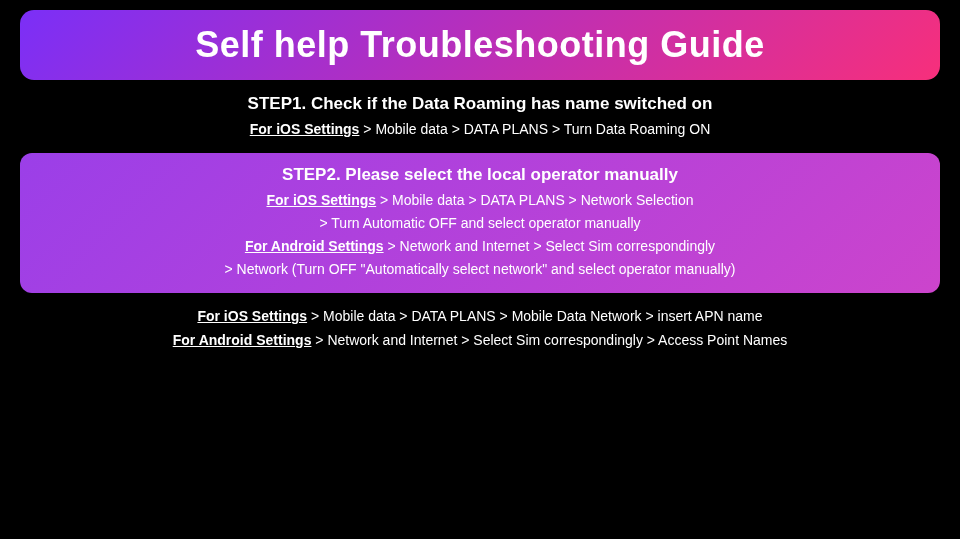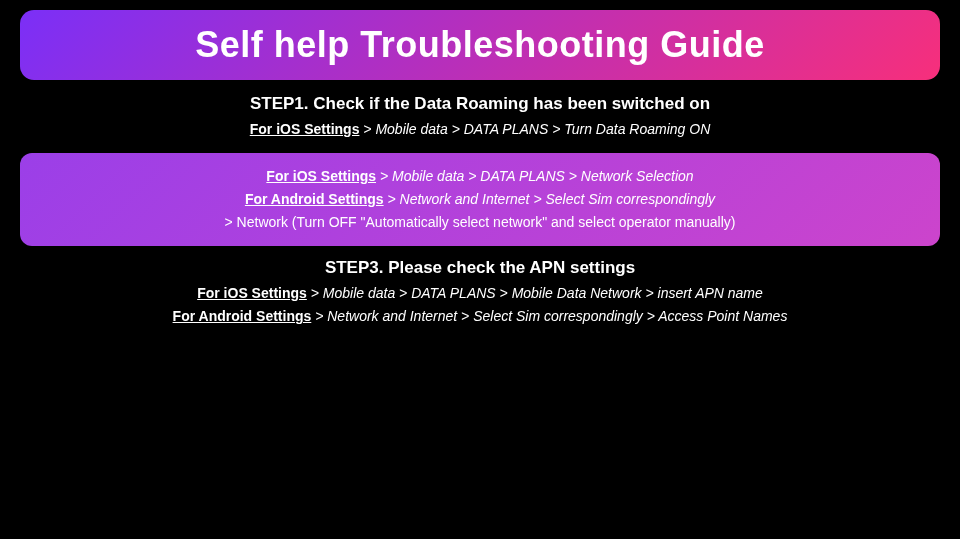--- a/index.html
+++ b/index.html
@@ -63,48 +63,48 @@
       line-height: 1.65;
     }
 
     .step-line .bold {
       font-weight: 800;
       text-decoration: underline;
     }
 
     .step-line .normal {
       font-weight: 400;
-      font-style: italic;
     }
   </style>
 </head>
 <body>
 
 <div class="title-banner">
   <span class="title-text">Self help Troubleshooting Guide</span>
 </div>
 
 <div class="step-section">
-  <div class="step-title">STEP1. Check if the Data Roaming has been switched on</div>
+  <div class="step-title">STEP1. Check if the Data Roaming has name switched on</div>
   <div class="step-line">
     <span class="bold">For iOS Settings</span><span class="normal"> &gt; Mobile data &gt; DATA PLANS &gt; Turn Data Roaming ON</span>
   </div>
 </div>
 
 <div class="step-section highlighted">
+  <div class="step-title">STEP2. Please select the local operator manually</div>
   <div class="step-line">
     <span class="bold">For iOS Settings</span><span class="normal"> &gt; Mobile data &gt; DATA PLANS &gt; Network Selection</span>
   </div>
+  <div class="step-line">&gt; Turn Automatic OFF and select operator manually</div>
   <div class="step-line">
     <span class="bold">For Android Settings</span><span class="normal"> &gt; Network and Internet &gt; Select Sim correspondingly</span>
   </div>
   <div class="step-line">&gt; Network (Turn OFF "Automatically select network" and select operator manually)</div>
 </div>
 
 <div class="step-section">
-  <div class="step-title">STEP3. Please check the APN settings</div>
   <div class="step-line">
     <span class="bold">For iOS Settings</span><span class="normal"> &gt; Mobile data &gt; DATA PLANS &gt; Mobile Data Network &gt; insert APN name</span>
   </div>
   <div class="step-line">
     <span class="bold">For Android Settings</span><span class="normal"> &gt; Network and Internet &gt; Select Sim correspondingly &gt; Access Point Names</span>
   </div>
 </div>
 
 </body></html>

